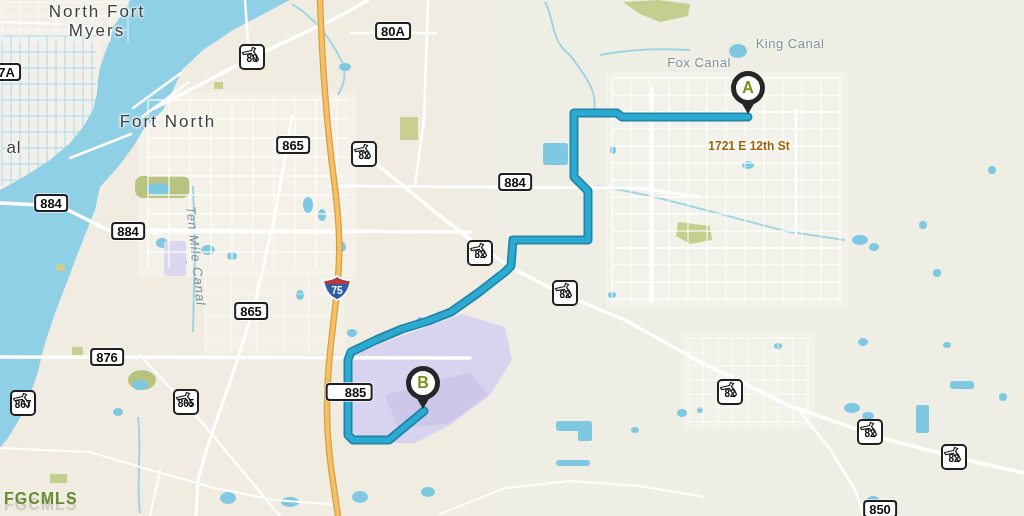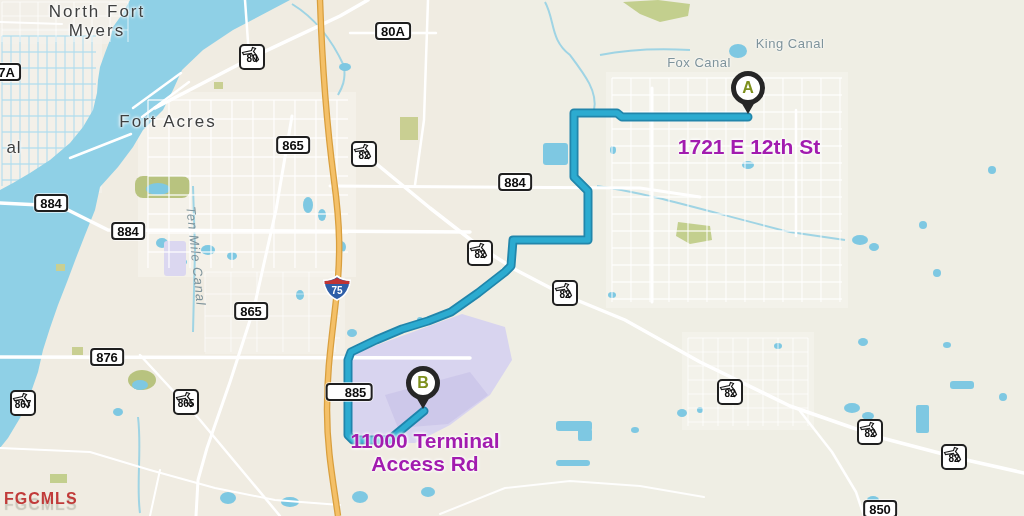--- a/index.html
+++ b/index.html
@@ -14,21 +14,21 @@
   .city{
     color:#3f4040;font-size:17px;letter-spacing:2px;font-weight:500;
     text-shadow:0 0 3px #fff,0 0 3px #fff,0 0 4px #fff;text-align:center;
   }
   .city.wrap{white-space:normal;width:150px;line-height:1.1;}
   .canal{
     color:#7e939b;font-size:13px;letter-spacing:.5px;
     text-shadow:0 0 2px #fff,0 0 3px #fff;
   }
   .addr{
-    color:#a21caf;font-size:21px;font-weight:bold;text-align:center;line-height:1.1;
+    color:#a16207;font-size:12px;font-weight:bold;text-align:center;line-height:1.1;
     text-shadow:0 0 3px #fff,0 0 3px #fff,0 0 4px #fff;
   }
   .addr.wrap{white-space:normal;width:180px;}
   .shield-rect{
     position:absolute;transform:translate(-50%,-50%);
     background:#fff;border:2px solid #1f1f1f;border-radius:4px;
     padding:1px 4px 0 4px;font-size:13px;font-weight:bold;color:#0e0e0e;
     line-height:13px;box-shadow:0 0 0 1px rgba(255,255,255,.6);
   }
   .shield-fl{position:absolute;transform:translate(-50%,-50%);}
@@ -44,21 +44,21 @@
   .pin .tail{
     position:absolute;left:50%;top:31px;transform:translateX(-50%);
     width:0;height:0;border-left:7px solid transparent;border-right:7px solid transparent;
     border-top:12px solid #262626;
   }
   .tenmile{
     position:absolute;transform:translate(-50%,-50%) rotate(84deg);
     color:#7e939b;font-size:13px;font-style:italic;letter-spacing:1px;white-space:nowrap;
   }
   .watermark{
-    position:absolute;left:4px;top:490px;color:#b91c1c;font-size:16px;font-weight:bold;
+    position:absolute;left:4px;top:490px;color:#4d7c0f;font-size:16px;font-weight:bold;
     letter-spacing:1px;opacity:.85;
     text-shadow:0 6px 1px rgba(140,140,125,.45);
   }
 </style>
 </head>
 <body>
 
 <div id="map">
 
   <svg class="base" width="1024" height="516" viewBox="0 0 1024 516">
@@ -297,21 +297,21 @@
 
     <g>
       <path d="M748,117 L622,117 L617,113 L574,113 L574,177 L588,191 L588,240 L513,240 L511,266 L505,272 L478,293 L451,312 L428,321 L402,329 L376,340 L351,352 L348,360 L348,435 L353,440 L389,440 L424,411" stroke="#1580a8" stroke-width="9" fill="none" stroke-linejoin="round" stroke-linecap="round" opacity="0.95"></path>
       <path d="M748,117 L622,117 L617,113 L574,113 L574,177 L588,191 L588,240 L513,240 L511,266 L505,272 L478,293 L451,312 L428,321 L402,329 L376,340 L351,352 L348,360 L348,435 L353,440 L389,440 L424,411" stroke="#2cabd0" stroke-width="5.5" fill="none" stroke-linejoin="round" stroke-linecap="round"></path>
     </g>
   </svg>
 
   <div class="overlay">
 
     <div class="lbl city wrap" style="left:97px;top:22px;">North Fort Myers</div>
-    <div class="lbl city" style="left:168px;top:122px;">Fort Acres</div>
+    <div class="lbl city" style="left:168px;top:122px;">Fort North</div>
     <div class="lbl city" style="left:14px;top:148px;letter-spacing:1px;">al</div>
 
     <div class="lbl canal" style="left:663px;top:62px;margin-left:36px;">Fox Canal</div>
     <div class="lbl canal" style="left:790px;top:43px;">King Canal</div>
     <div class="tenmile" style="left:196px;top:256px;">Ten Mile Canal</div>
 
     <div class="shield-rect" style="left:393px;top:31px;">80A</div>
     <div class="shield-rect" style="left:3px;top:72px;">67A</div>
     <div class="shield-rect" style="left:293px;top:145px;">865</div>
     <div class="shield-rect" style="left:515px;top:182px;">884</div>
@@ -377,17 +377,16 @@
     <div class="pin" style="left:731px;top:71px;">
       <div class="tail"></div>
       <div class="ring">A</div>
     </div>
     <div class="lbl addr" style="left:749px;top:147px;">1721 E 12th St</div>
 
     <div class="pin" style="left:406px;top:366px;">
       <div class="tail"></div>
       <div class="ring">B</div>
     </div>
-    <div class="lbl addr wrap" style="left:425px;top:452px;">11000 Terminal Access Rd</div>
 
     <div class="watermark">FGCMLS</div>
   </div>
 </div>
 
 </body></html>

